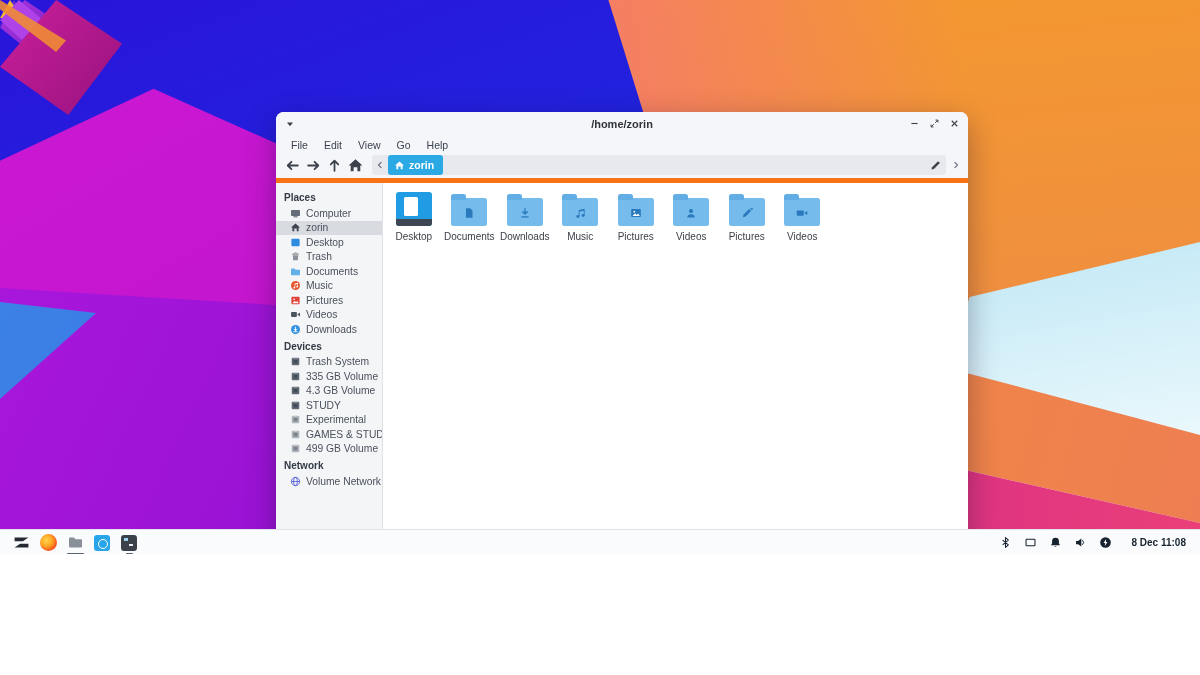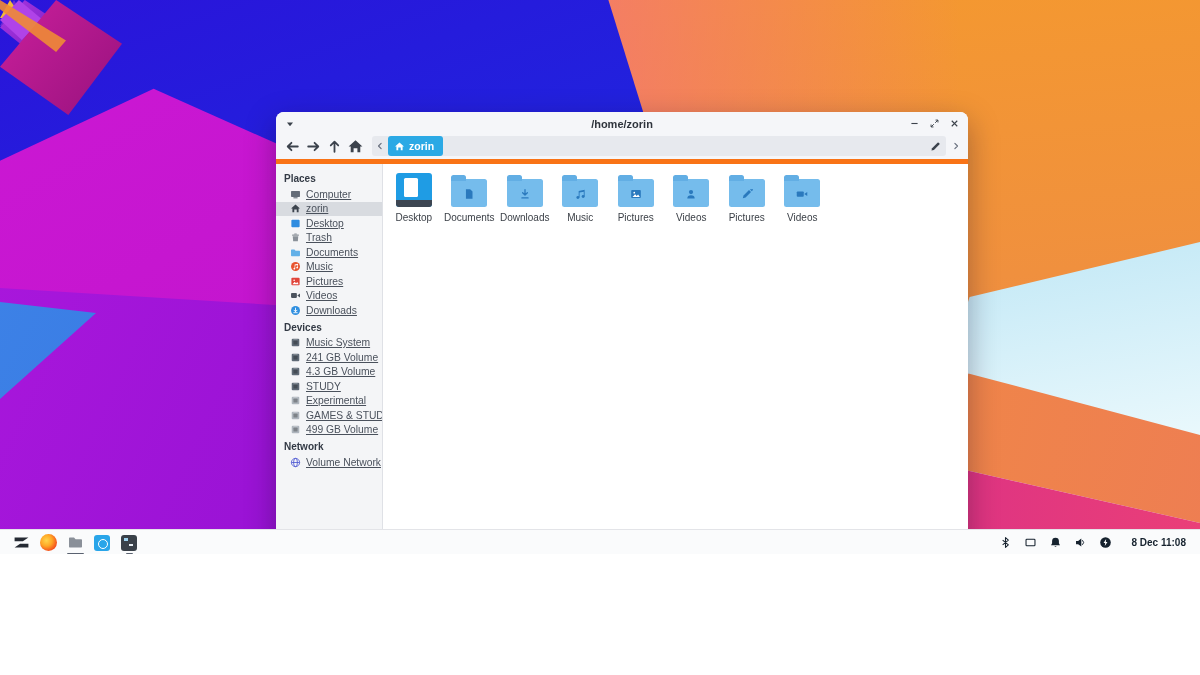--- a/index.html
+++ b/index.html
@@ -74,21 +74,21 @@
   .chevR-out { width:12px; height:12px; color:#6b7280; }
 
   .wbody { flex:1; display:flex; border-top:5px solid #f97316; min-height:0; }
   .sidebar { width:107px; background:#f4f5f7; border-right:1px solid #dfe1e6;
              padding-top:5px; overflow:hidden; flex:0 0 auto; }
   .shead { font-size:10px; font-weight:bold; color:#333a45; padding:4px 0 3px 8px; }
   .srow { height:14.5px; display:flex; align-items:center; gap:5px; padding-left:14px;
           cursor:pointer; }
   .srow.sel { background:#d8dbe0; }
   .srow .sic { width:11px; height:11px; flex:0 0 auto; }
-  .srow .slabel { font-size:10.3px; color:#4a515c; white-space:nowrap;text-decoration:underline; }
+  .srow .slabel { font-size:10.3px; color:#4a515c; white-space:nowrap; }
 
   .main { flex:1; background:#fff; padding:9px 0 0 3px; }
   .grid { display:flex; }
   .cell { width:55.5px; display:flex; flex-direction:column; align-items:center; cursor:pointer; }
   .flabel { font-size:10px; color:#3a3f46; margin-top:5px; text-align:center; }
 
   
   .folder { position:relative; width:36px; height:28px; margin-top:6px;
             background:#75bcec; border-radius:2.5px; }
   .folder::before { content:""; position:absolute; left:0; top:-4px; width:15px; height:6px;
@@ -293,20 +293,27 @@
           </svg>
         <svg>
             <use href="#s-max"></use>
           </svg>
         <svg>
             <use href="#s-close"></use>
           </svg>
       </div>
     </div>
 
+    <div class="menubar">
+      <span>File</span>
+      <span>Edit</span>
+      <span>View</span>
+      <span>Go</span>
+      <span>Help</span>
+    </div>
 
     <div class="toolbar">
       <svg class="navbtn">
           <use href="#s-back"></use>
         </svg>
       <svg class="navbtn">
           <use href="#s-fwd"></use>
         </svg>
       <svg class="navbtn">
           <use href="#s-upar"></use>
@@ -392,27 +399,27 @@
             </svg>
           <span class="slabel">Downloads</span>
         </div>
 
         <div class="shead">Devices</div>
 
         <div class="srow">
           <svg class="sic" style="color:#5f6a76">
               <use href="#s-drive"></use>
             </svg>
-          <span class="slabel">Music System</span>
+          <span class="slabel">Trash System</span>
         </div>
         <div class="srow">
           <svg class="sic" style="color:#5f6a76">
               <use href="#s-drive"></use>
             </svg>
-          <span class="slabel">241 GB Volume</span>
+          <span class="slabel">335 GB Volume</span>
         </div>
         <div class="srow">
           <svg class="sic" style="color:#5f6a76">
               <use href="#s-drive"></use>
             </svg>
           <span class="slabel">4.3 GB Volume</span>
         </div>
         <div class="srow">
           <svg class="sic" style="color:#5f6a76">
               <use href="#s-drive"></use>

